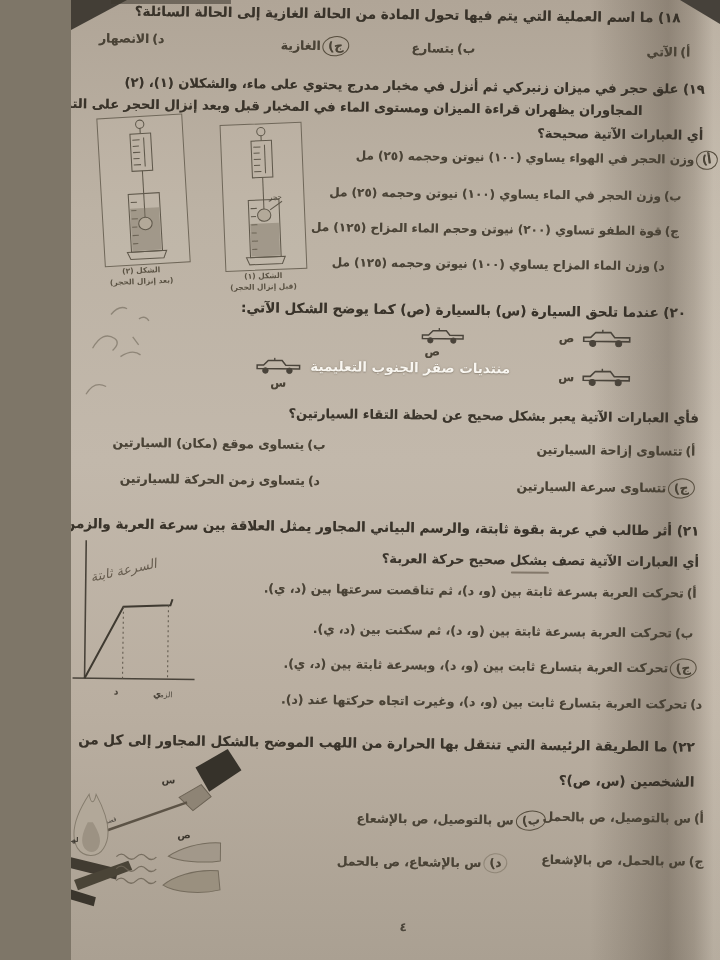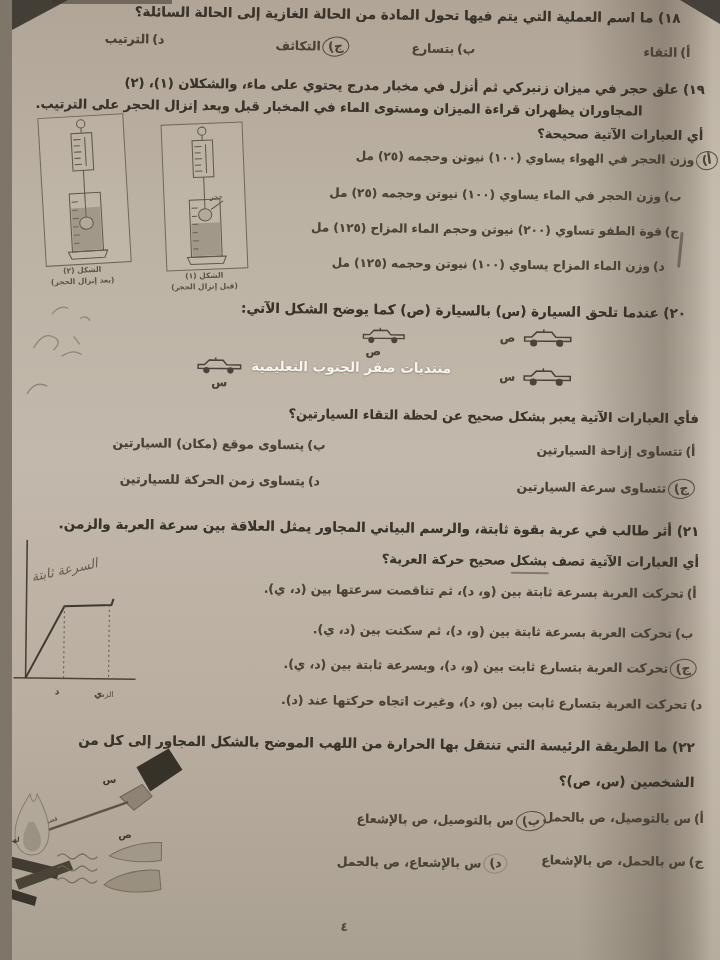--- a/index.html
+++ b/index.html
@@ -1,17 +1,17 @@
 <!DOCTYPE html>
 <html lang="ar" dir="rtl"><head>
 <meta charset="utf-8">
 <style>
   html,body{margin:0;padding:0;background:#7e7668;}
   .page{
-    position:relative;width:708px;height:960px;overflow:hidden;
+    position:relative;width:649px;height:960px;overflow:hidden;
     font-family:"DejaVu Sans",sans-serif;
     background:
       linear-gradient(to right, rgba(0,0,0,0) 80%, rgba(62,52,40,.30) 92%, rgba(62,52,40,.12) 96%, rgba(240,233,220,.18) 99%),
       linear-gradient(to bottom, #b0a597 0%, #bcb2a4 22%, #c2b8ab 48%, #b9aea0 74%, #aaa092 100%);
   }
   .tilt{position:absolute;inset:0;transform:rotate(.7deg);transform-origin:50% 50%;}
   .abs{position:absolute;white-space:nowrap;}
   .stem{font-size:13.5px;font-weight:700;color:#39332a;text-shadow:0 0 .5px rgba(57,49,38,.55);}
   .prompt{font-size:13px;font-weight:700;color:#3b352c;text-shadow:0 0 .5px rgba(57,49,38,.5);}
   .opt{font-size:12.4px;font-weight:700;color:#4a4336;text-shadow:0 0 .4px rgba(64,56,44,.45);}
@@ -37,30 +37,30 @@
 
 <div class="page">
   <div class="corner-tl"></div>
   <div class="corner-tr"></div>
   <div class="topstrip"></div>
 
   <div class="tilt">
 
     <div class="abs stem" style="right:45px;top:6px;">١٨) ما اسم العملية التي يتم فيها تحول المادة من الحالة الغازية إلى الحالة السائلة؟</div>
     <div class="abs opt" style="right:35px;top:41px;">
-      <span class="letter">أ)</span><span class="otext">التقاء</span>
+      <span class="letter">أ)</span><span class="otext">الآتي</span>
     </div>
     <div class="abs opt" style="right:250px;top:40px;">
       <span class="letter">ب)</span><span class="otext">بتسارع</span>
     </div>
     <div class="abs opt" style="right:376px;top:37px;">
-      <span class="letter circled">ج)</span><span class="otext">التكاثف</span>
+      <span class="letter circled">ج)</span><span class="otext">الغازية</span>
     </div>
     <div class="abs opt" style="right:561px;top:34px;">
-      <span class="letter">د)</span><span class="otext">الترتيب</span>
+      <span class="letter">د)</span><span class="otext">الانصهار</span>
     </div>
 
     <div class="abs stem" style="right:20px;top:78px;font-size:13px;">١٩) علق حجر في ميزان زنبركي ثم أنزل في مخبار مدرج يحتوي على ماء، والشكلان (١)، (٢)</div>
     <div class="abs stem" style="right:82px;top:100px;font-size:13px;">المجاوران يظهران قراءة الميزان ومستوى الماء في المخبار قبل وبعد إنزال الحجر على الترتيب.</div>
     <div class="abs prompt" style="right:21px;top:124px;">أي العبارات الآتية صحيحة؟</div>
 
     <div class="abs opt" style="right:6px;top:147px;font-size:12px;">
       <span class="letter circled">أ)</span><span class="otext">وزن الحجر في الهواء يساوي (١٠٠) نيوتن وحجمه (٢٥) مل</span>
     </div>
     <div class="abs opt" style="right:42px;top:186px;font-size:12px;">

